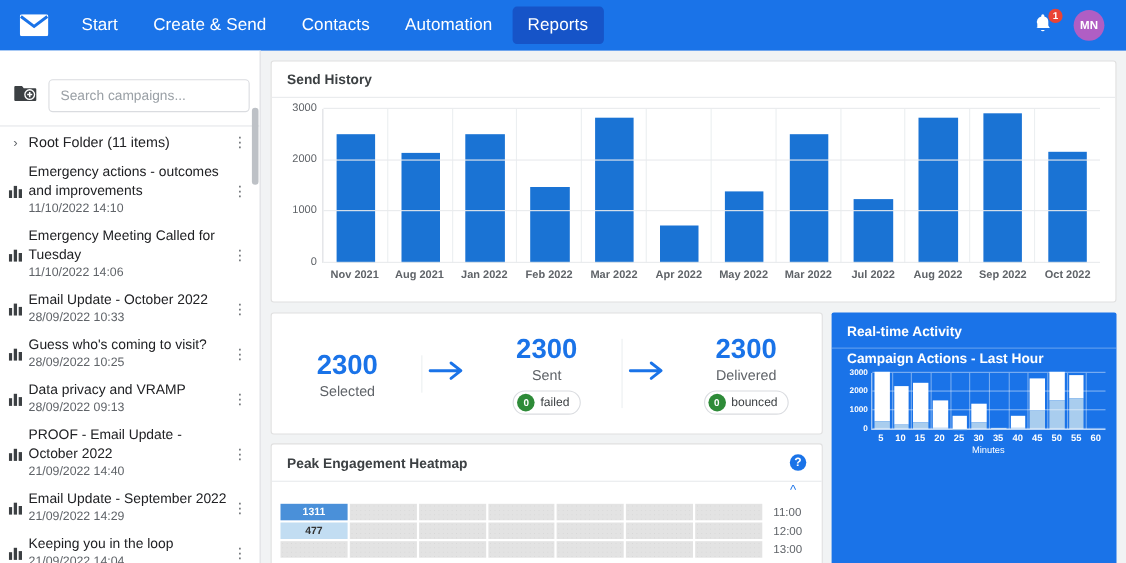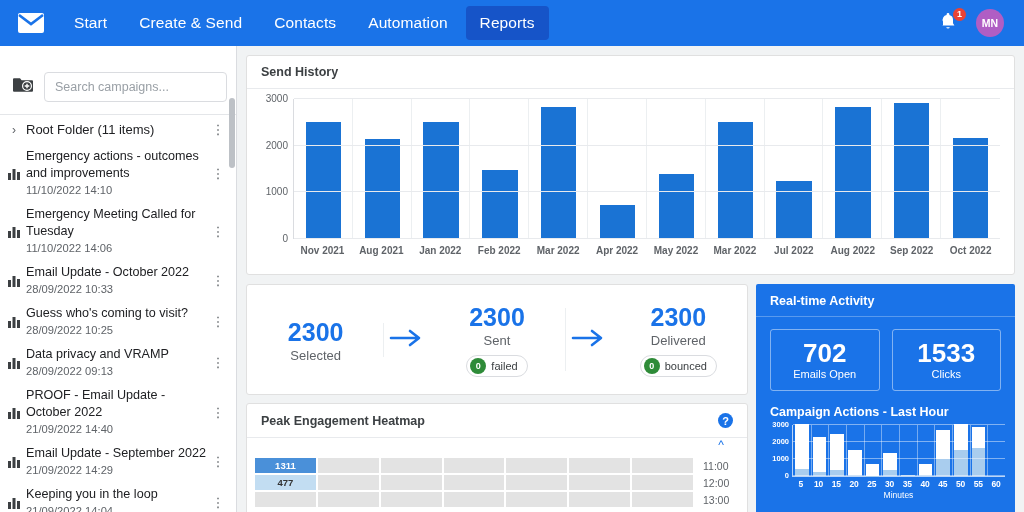--- a/index.html
+++ b/index.html
@@ -475,30 +475,20 @@
             <div class="hm-cell"></div>
             <div class="hm-cell"></div>
             <div class="hm-times">13:00</div>
           </div>
         </div>
     </div>
   </div>
 
   <div id="realtime">
     <div class="rt-head">Real-time Activity</div>
-    <div class="rt-tiles">
-      <div class="rt-tile">
-        <div class="rt-num">702</div>
-        <div class="rt-lab">Emails Open</div>
-      </div>
-      <div class="rt-tile">
-        <div class="rt-num">1533</div>
-        <div class="rt-lab">Clicks</div>
-      </div>
-    </div>
     <div class="rt-sub">Campaign Actions - Last Hour</div>
     <div class="ca-wrap">
       <div class="ca-plot" id="ca-plot">
         <div class="ca-bars" id="ca-bars">
             <div class="ca-slot">
               <div class="ca-stack">
                 <div class="ca-top" style="height: 44.72px;"></div>
                 <div class="ca-bot" style="height: 7.28px;"></div>
               </div>
             </div>

